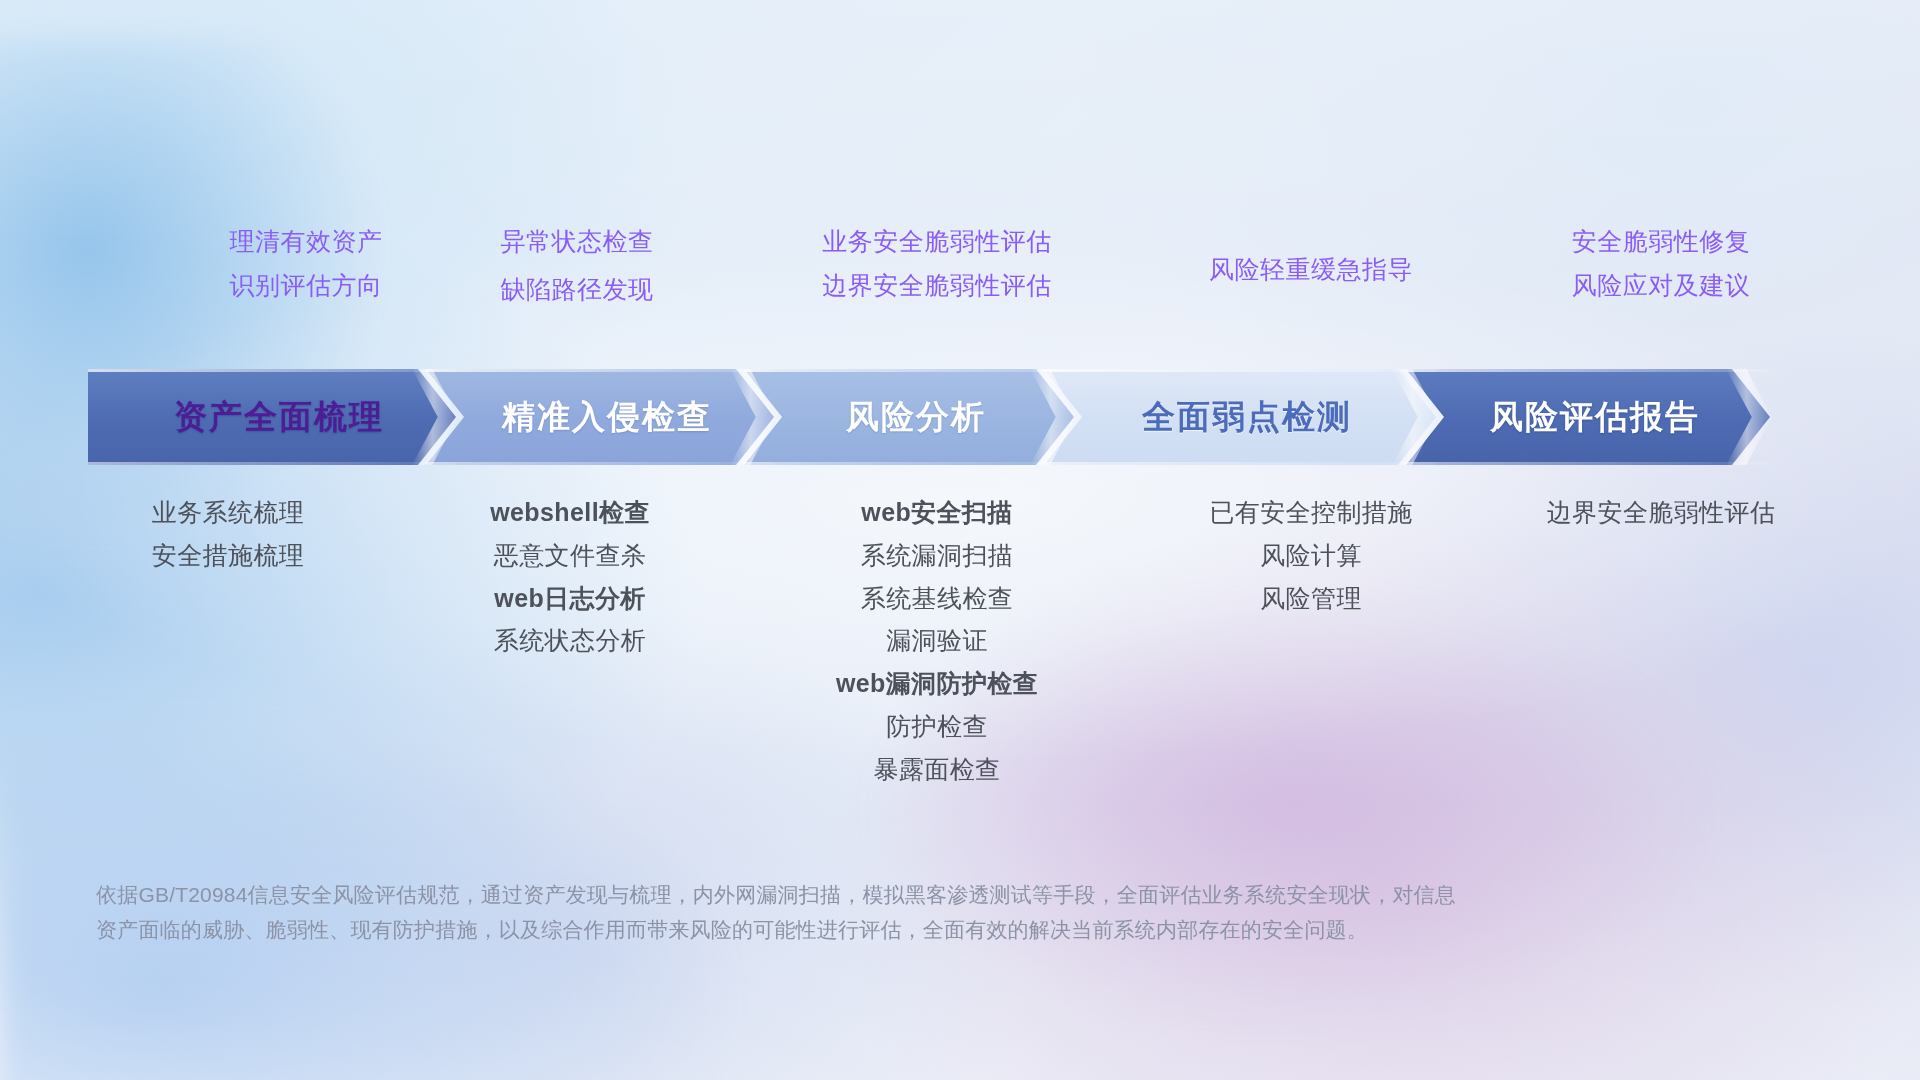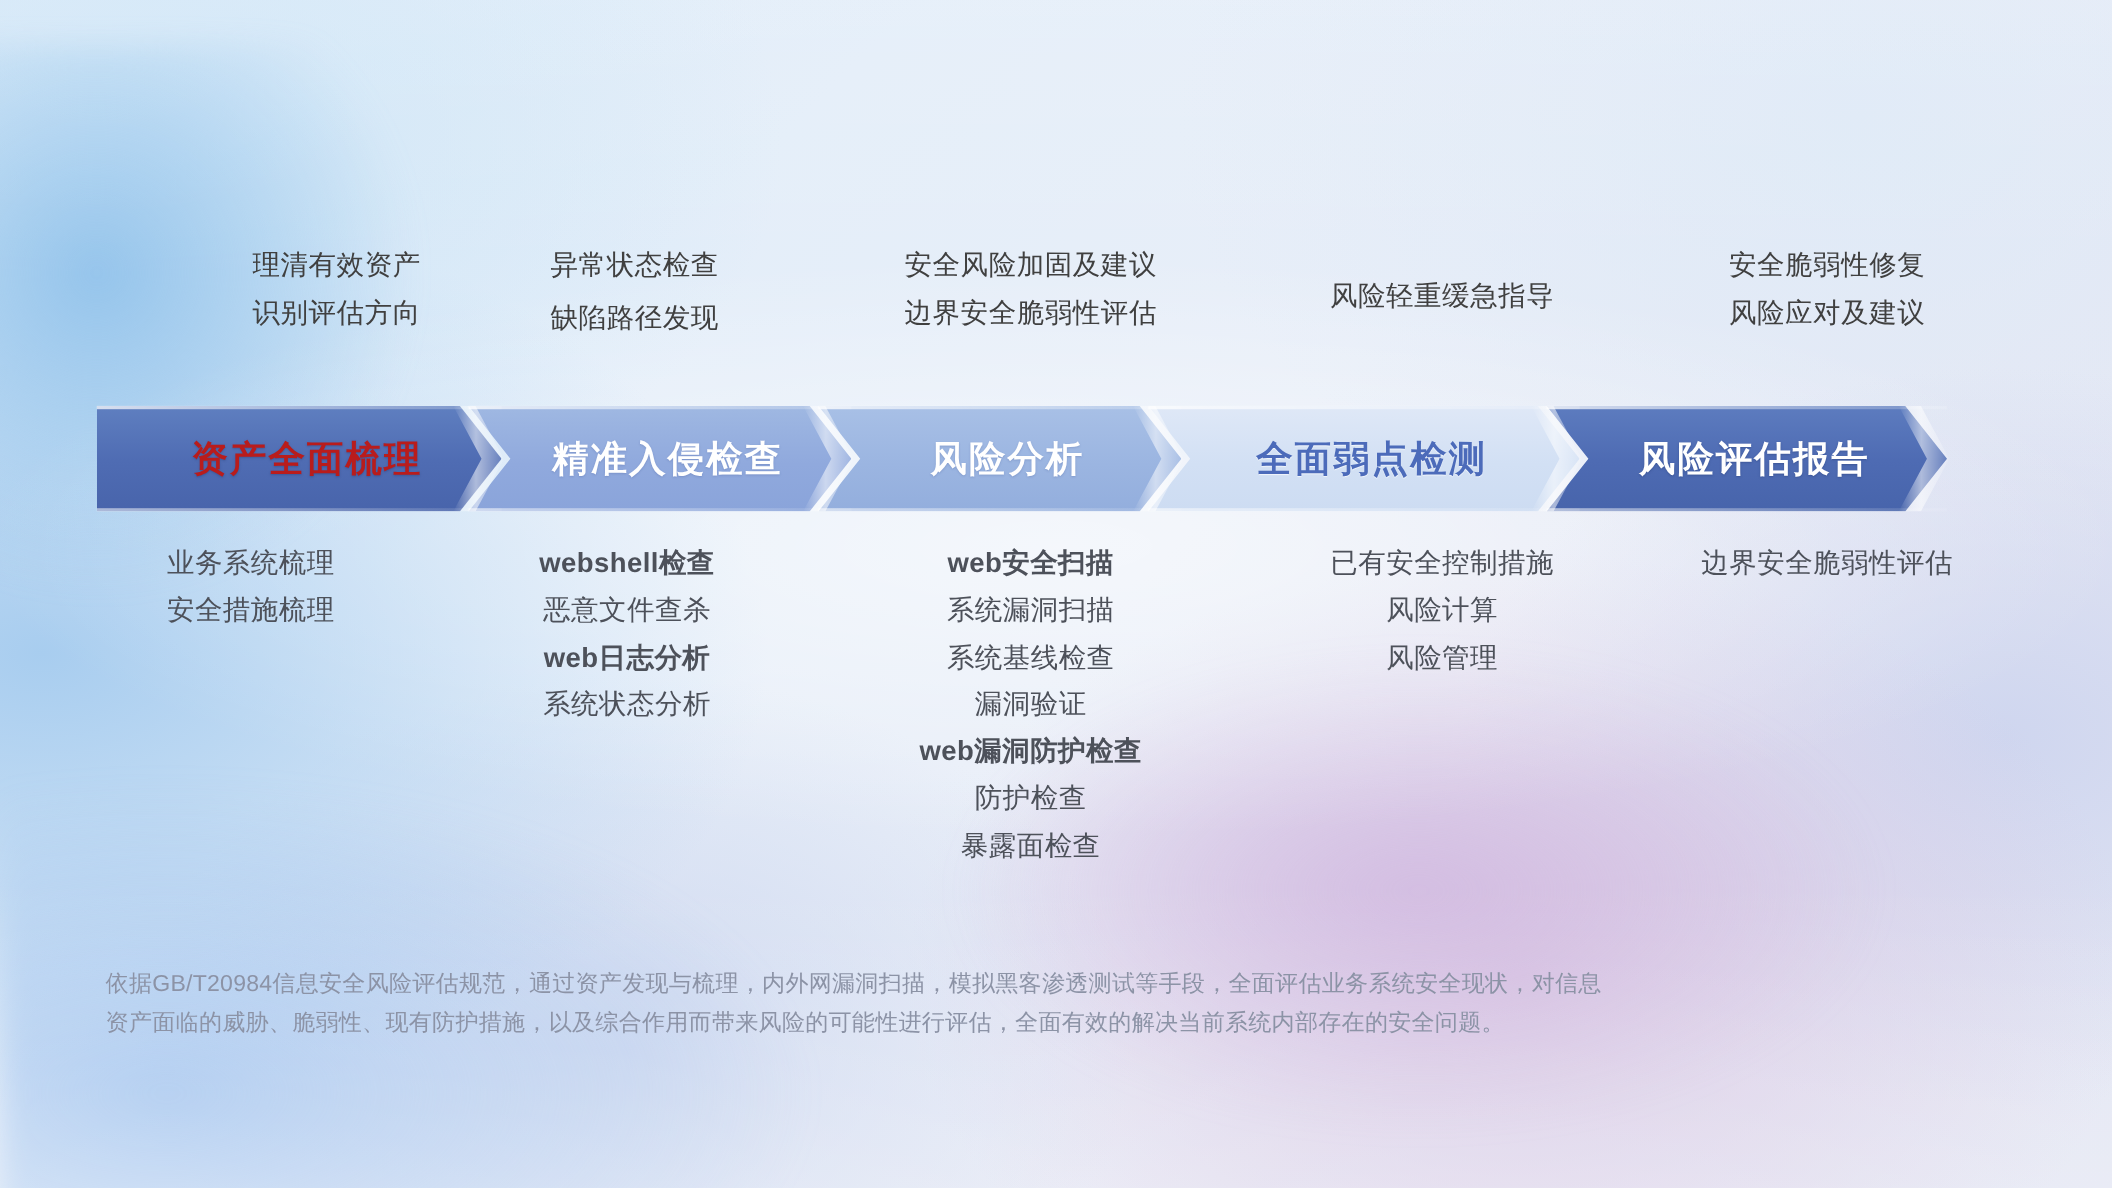--- a/index.html
+++ b/index.html
@@ -73,21 +73,21 @@
   }
   .top-col {
     flex: 0 0 auto;
     display: flex;
     flex-direction: column;
     align-items: center;
     gap: 16px;
   }
   .top-line {
     font-size: 25px;
-    color: #404040;
+    color: #8b5cf6;
     letter-spacing: 0.5px;
     line-height: 1.1;
     white-space: nowrap;
   }
 
   
   #banner {
     position: absolute;
     left: 88px;
     top: 369px;
@@ -121,21 +121,21 @@
     z-index: 3;
     font-size: 33px;
     font-weight: bold;
     letter-spacing: 2px;
     white-space: nowrap;
     padding-left: 14px;
   }
 
   
   .chev-0 .body { background: linear-gradient(180deg, #5f7fc0 0%, #4f6cb3 52%, #4864ab 100%); }
-  .chev-0 .label { color: #b91c1c; text-shadow: 0 1px 2px rgba(30,50,100,0.35); }
+  .chev-0 .label { color: #4c1d95; text-shadow: 0 1px 2px rgba(30,50,100,0.35); }
 
   .chev-1 .body { background: linear-gradient(180deg, #9fb8e2 0%, #90a9dd 55%, #8aa4da 100%); }
   .chev-1 .label { color: #ffffff; text-shadow: 0 1px 2px rgba(50,70,130,0.22); }
 
   .chev-2 .body { background: linear-gradient(180deg, #dfe8f7 0%, #d2e0f4 55%, #cddcf2 100%); }
   .chev-2 .label { color: #4c6bba; text-shadow: 0 1px 1px rgba(255,255,255,0.7); }
 
   .chev-3 .body { background: linear-gradient(180deg, #a8c0e6 0%, #9bb5e1 55%, #93aedd 100%); }
   .chev-3 .label { color: #ffffff; text-shadow: 0 1px 2px rgba(50,70,130,0.22); }
 
@@ -221,21 +221,21 @@
   <div class="top-row" id="top-row">
       <div class="top-col" style="width: 300px; margin-left: 78px; position: absolute; left: 78px; margin-top: 0px;">
         <div class="top-line">理清有效资产</div>
         <div class="top-line">识别评估方向</div>
       </div>
       <div class="top-col" style="width: 330px; margin-left: 0px; position: absolute; left: 412px; margin-top: 0px; gap: 20px;">
         <div class="top-line">异常状态检查</div>
         <div class="top-line">缺陷路径发现</div>
       </div>
       <div class="top-col" style="width: 420px; margin-left: 0px; position: absolute; left: 727px; margin-top: 0px;">
-        <div class="top-line">安全风险加固及建议</div>
+        <div class="top-line">业务安全脆弱性评估</div>
         <div class="top-line">边界安全脆弱性评估</div>
       </div>
       <div class="top-col" style="width: 330px; margin-left: 0px; position: absolute; left: 1146px; margin-top: 28px;">
         <div class="top-line">风险轻重缓急指导</div>
       </div>
       <div class="top-col" style="width: 360px; margin-left: 0px; position: absolute; left: 1481px; margin-top: 0px;">
         <div class="top-line">安全脆弱性修复</div>
         <div class="top-line">风险应对及建议</div>
       </div>
     </div>

